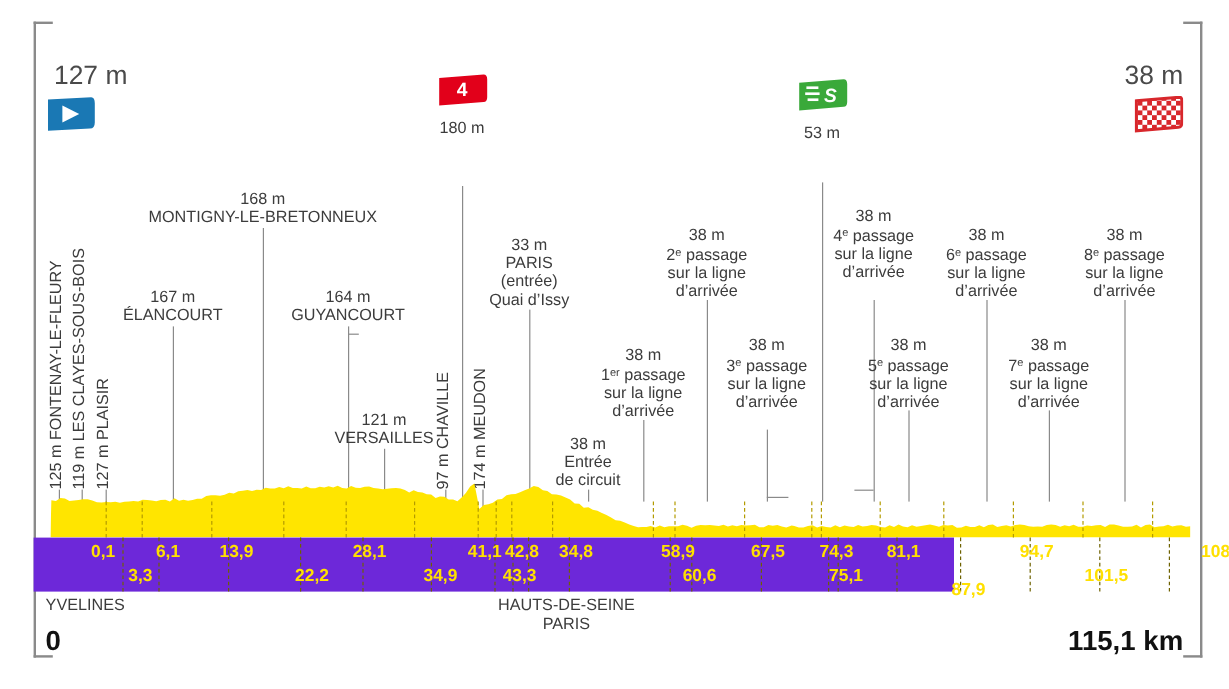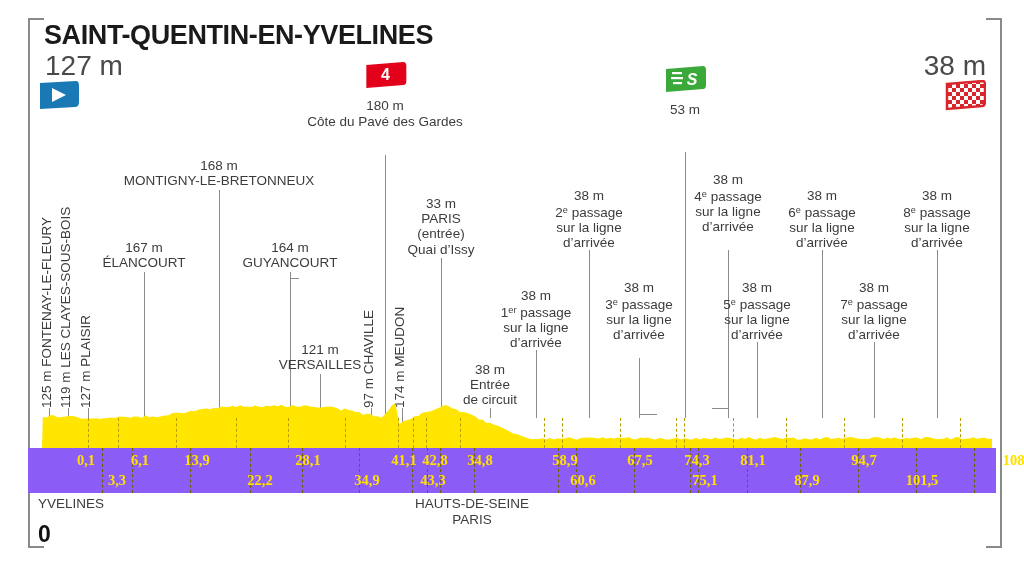--- a/index.html
+++ b/index.html
@@ -39,21 +39,21 @@
     font-weight: 700;
     font-size: 27px;
     letter-spacing: -0.4px;
     color: #1a1a1a;
     white-space: nowrap;
   }
   .city-start { left: 44px; top: 20px; }
   .city-end   { right: 38px; top: 20px; text-align: right; }
   .city-alt {
     position: absolute;
-    font-size: 28px;
+    font-size: 22px;
     color: #4a4a4a;
     white-space: nowrap;
   }
   .alt-start { left: 45px; top: 50px; }
   .alt-end   { right: 38px; top: 50px; text-align: right; }
 
   
   .flag { position: absolute; }
   .flag-start { left: 38px; top: 80px; }
   .flag-end   { right: 38px; top: 80px; }
@@ -103,23 +103,22 @@
   
   #profile-wrap {
     position: absolute;
     left: 42px; top: 390px; width: 950px; height: 58px;
   }
   #profile-svg { display:block; width: 950px; height: 58px; }
 
   
   #kmbar {
     position: absolute;
-    left: 28px; top: 448px; width: 968px; height: 45px;
-    background: #8b5cf6;
-    font-family: Liberation Serif, serif;
+    left: 28px; top: 448px; width: 767px; height: 45px;
+    background: #6d28d9;
   }
   .kmtick {
     position: absolute;
     font-weight: 700;
     font-size: 14.5px;
     color: #ffe000;
     transform: translateX(-50%);
     white-space: nowrap;
   }
   .kmtick.row0 { top: 4px; }
@@ -152,21 +151,20 @@
   .total-end   { right: 38px; top: 521px; }
 </style>
 </head>
 <body>
 
 <div id="stage">
 
   <div class="bracket bracket-left"></div>
   <div class="bracket bracket-right"></div>
 
-  <div class="city city-start">SAINT-QUENTIN-EN-YVELINES</div>
   <div class="city-alt alt-start">127 m</div>
 
   <div class="city-alt alt-end">38 m</div>
 
   <div class="flag flag-start">
     <svg width="42" height="32" viewBox="0 0 42 32">
       <path d="M2,3 L38,1 Q41,1 41,6 L41,22 Q41,27 37,27 L2,29 Z" fill="#1a78b4"></path>
       <path d="M14,8 L28,15 L14,22 Z" fill="#ffffff"></path>
     </svg>
   </div>
@@ -184,21 +182,20 @@
     </svg>
   </div>
 
   <div id="layer-markers">
       <div class="marker" style="left: 385px; top: 60px;">
         <span class="chip"><svg width="44" height="30" viewBox="0 0 44 30">
             <path d="M3,5 L40,2 Q43,2 43,6 L43,21 Q43,25 40,25 L3,28 Z" fill="#e2001a"></path>
             <text x="22" y="20" text-anchor="middle" fill="#ffffff" font-family="Liberation Sans, sans-serif" font-size="16" font-weight="700">4</text>
           </svg></span>
         <div class="mtxt">180 m</div>
-        <div class="mtxt">Côte du Pavé des Gardes</div>
       </div>
       <div class="lead" style="left: 385px; top: 155px; height: 263px;"></div>
       <div class="marker" style="left: 685px; top: 64px;">
         <span class="chip"><svg width="44" height="30" viewBox="0 0 44 30">
             <path d="M3,5 L40,2 Q43,2 43,6 L43,21 Q43,25 40,25 L3,28 Z" fill="#3aa93a"></path>
             <rect x="9" y="8" width="10" height="2.2" fill="#ffffff"></rect>
             <rect x="8" y="13" width="12" height="2.2" fill="#ffffff"></rect>
             <rect x="10" y="18" width="9" height="2.2" fill="#ffffff"></rect>
             <text x="29" y="21" text-anchor="middle" fill="#ffffff" font-family="Liberation Sans, sans-serif" font-size="16" font-weight="700" font-style="italic">S</text>
           </svg></span>
@@ -314,25 +311,26 @@
       <div class="kmtick row0" style="left: 376px; color: rgb(255, 224, 0);">41,1</div>
       <div class="kmtick row0" style="left: 407px; color: rgb(255, 224, 0);">42,8</div>
       <div class="kmtick row1" style="left: 405px; color: rgb(255, 224, 0);">43,3</div>
       <div class="kmtick row0" style="left: 452px; color: rgb(255, 224, 0);">34,8</div>
       <div class="kmtick row0" style="left: 537px; color: rgb(255, 224, 0);">58,9</div>
       <div class="kmtick row1" style="left: 555px; color: rgb(255, 224, 0);">60,6</div>
       <div class="kmtick row0" style="left: 612px; color: rgb(255, 224, 0);">67,5</div>
       <div class="kmtick row0" style="left: 669px; color: rgb(255, 224, 0);">74,3</div>
       <div class="kmtick row1" style="left: 677px; color: rgb(255, 224, 0);">75,1</div>
       <div class="kmtick row0" style="left: 725px; color: rgb(255, 224, 0);">81,1</div>
-      <div class="kmtick row1" style="left: 779px; color: rgb(255, 224, 0);">87,9</div>
+      <div class="kmtick row1" style="left: 779px; color: rgb(255, 224, 0); margin-top: 12px;">87,9</div>
       <div class="kmtick row0" style="left: 836px; color: rgb(255, 224, 0);">94,7</div>
       <div class="kmtick row1" style="left: 894px; color: rgb(255, 224, 0);">101,5</div>
       <div class="kmtick row0" style="left: 953px; color: rgb(255, 224, 0); margin-left: 38px;">108,3</div>
     </div>
 
   <div class="dept dept-left">YVELINES</div>
   <div class="dept dept-mid">HAUTS-DE-SEINE
 PARIS</div>
 
   <div class="total total-start">0</div>
+  <div class="total total-end">115,1 km</div>
 
 </div>
 
 </body></html>

